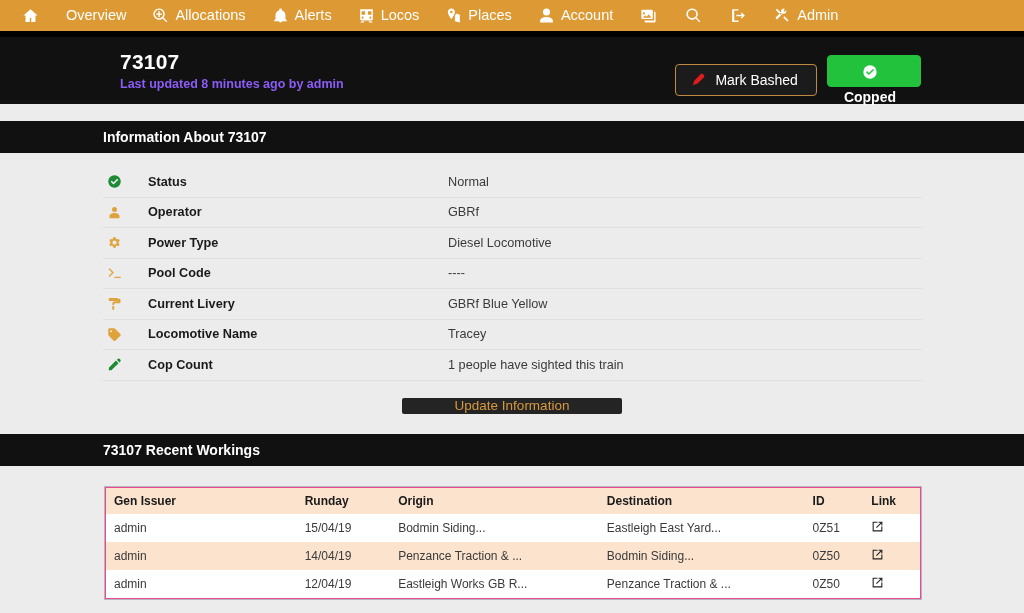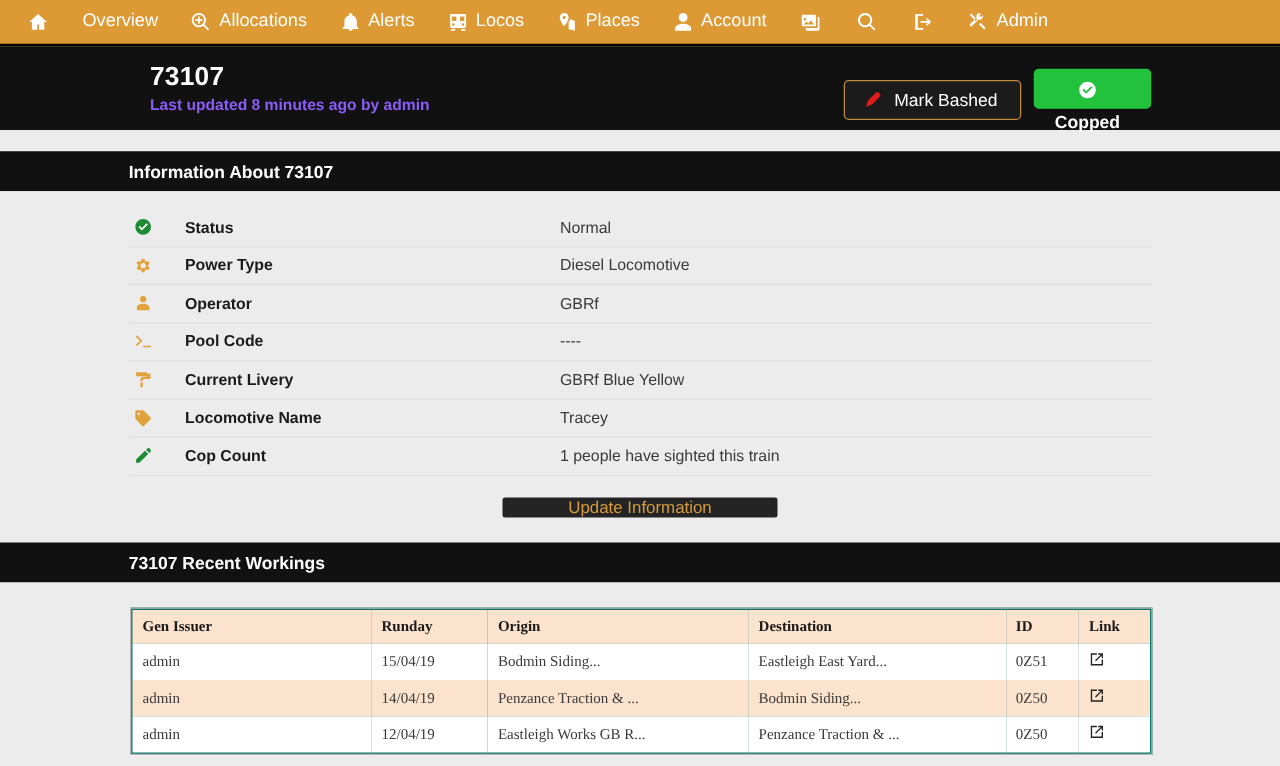--- a/index.html
+++ b/index.html
@@ -10,21 +10,21 @@
     overflow: hidden;
   }
 
   
   .navbar {
     height: 37px;
     background: #dd9933;
     display: flex;
     align-items: center;
     padding-left: 8px;
-    border-bottom: 2px solid #000000;
+    border-bottom: 6px solid #000000;
   }
   .nav-item {
     display: flex;
     align-items: center;
     gap: 6px;
     color: #ffffff;
     font-size: 14.5px;
     padding: 0 13px;
     height: 37px;
     line-height: 37px;
@@ -150,23 +150,22 @@
     height: 16px;
     cursor: pointer;
   }
   .post-update-gap { height: 20px; background: #ececec; }
 
   
   .workings-wrap { background: #ececec; padding: 20px 0 0 0; }
   .table-box {
     margin: 0 102px 0 104px;
     border: 1px solid #b6b6b6;
-    background: #0f766e;
+    background: #ec4899;
     padding: 1px;
-    font-family: Liberation Serif, serif;
   }
   table.workings {
     width: 100%;
     border-collapse: collapse;
     font-size: 12px;
   }
   table.workings th {
     background: #fbe3ce;
     text-align: left;
     font-size: 12px;
@@ -333,35 +332,35 @@
             <path d="M10.4 16.6 6 12.2l1.6-1.6 2.8 2.8 6-6L18 9z" fill="#ffffff"></path>
           </svg>
       </span>
       <span class="info-label">Status</span>
       <span class="info-value">Normal</span>
     </div>
 
     <div class="info-row">
       <span class="info-icon">
         <svg viewBox="0 0 24 24">
+            <path d="M12 11a4 4 0 1 0 0-8 4 4 0 0 0 0 8zm0 1.8c-3.6 0-8 1.9-8 4.3V21h16v-3.9c0-2.4-4.4-4.3-8-4.3z" fill="#e0a33c"></path>
+          </svg>
+      </span>
+      <span class="info-label">Operator</span>
+      <span class="info-value">GBRf</span>
+    </div>
+
+    <div class="info-row">
+      <span class="info-icon">
+        <svg viewBox="0 0 24 24">
             <path d="M19.4 13a7.8 7.8 0 0 0 0-2l2-1.5-2-3.4-2.4 1a7.6 7.6 0 0 0-1.7-1L15 3.4h-4l-.3 2.6a7.6 7.6 0 0 0-1.7 1l-2.4-1-2 3.4L6.6 11a7.8 7.8 0 0 0 0 2l-2 1.5 2 3.4 2.4-1c.5.4 1.1.8 1.7 1l.3 2.6h4l.3-2.6c.6-.3 1.2-.6 1.7-1l2.4 1 2-3.4zM13 15.4A3.4 3.4 0 1 1 13 8.6a3.4 3.4 0 0 1 0 6.8z" fill="#e0a33c" transform="translate(-1,0)"></path>
           </svg>
       </span>
       <span class="info-label">Power Type</span>
       <span class="info-value">Diesel Locomotive</span>
-    </div>
-
-    <div class="info-row">
-      <span class="info-icon">
-        <svg viewBox="0 0 24 24">
-            <path d="M12 11a4 4 0 1 0 0-8 4 4 0 0 0 0 8zm0 1.8c-3.6 0-8 1.9-8 4.3V21h16v-3.9c0-2.4-4.4-4.3-8-4.3z" fill="#e0a33c"></path>
-          </svg>
-      </span>
-      <span class="info-label">Operator</span>
-      <span class="info-value">GBRf</span>
     </div>
 
     <div class="info-row">
       <span class="info-icon">
         <svg viewBox="0 0 24 24">
             <path d="M2.5 5 4 3.5l7 7-7 7L2.5 16 8 10.5zM12 17h10v2H12z" fill="#e0a33c"></path>
           </svg>
       </span>
       <span class="info-label">Pool Code</span>
       <span class="info-value">----</span>

